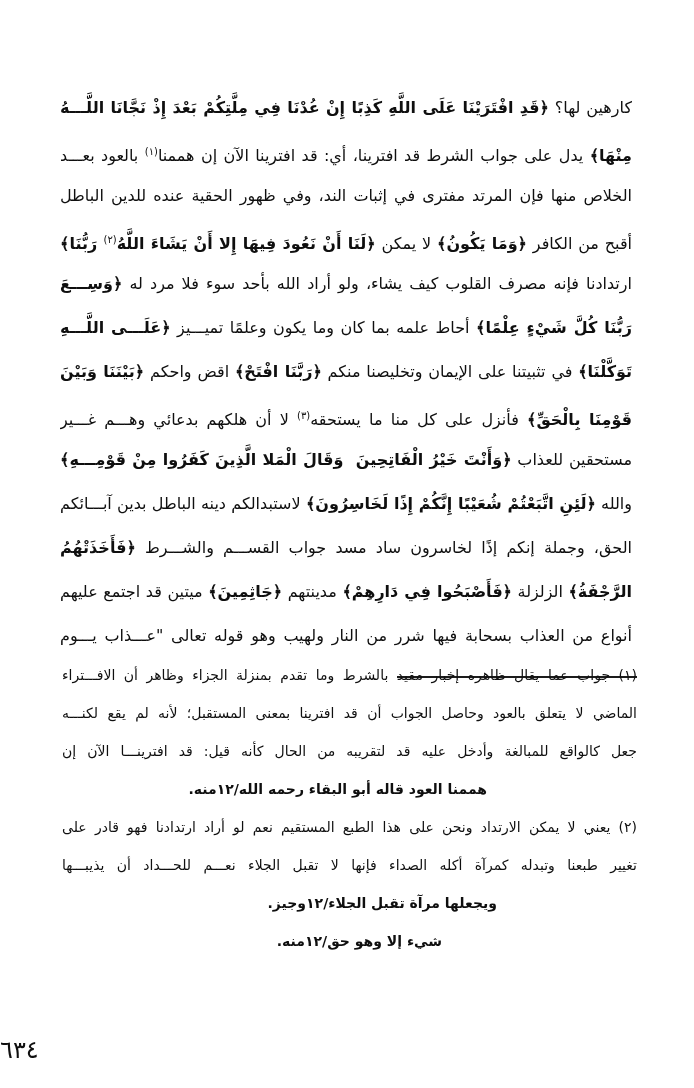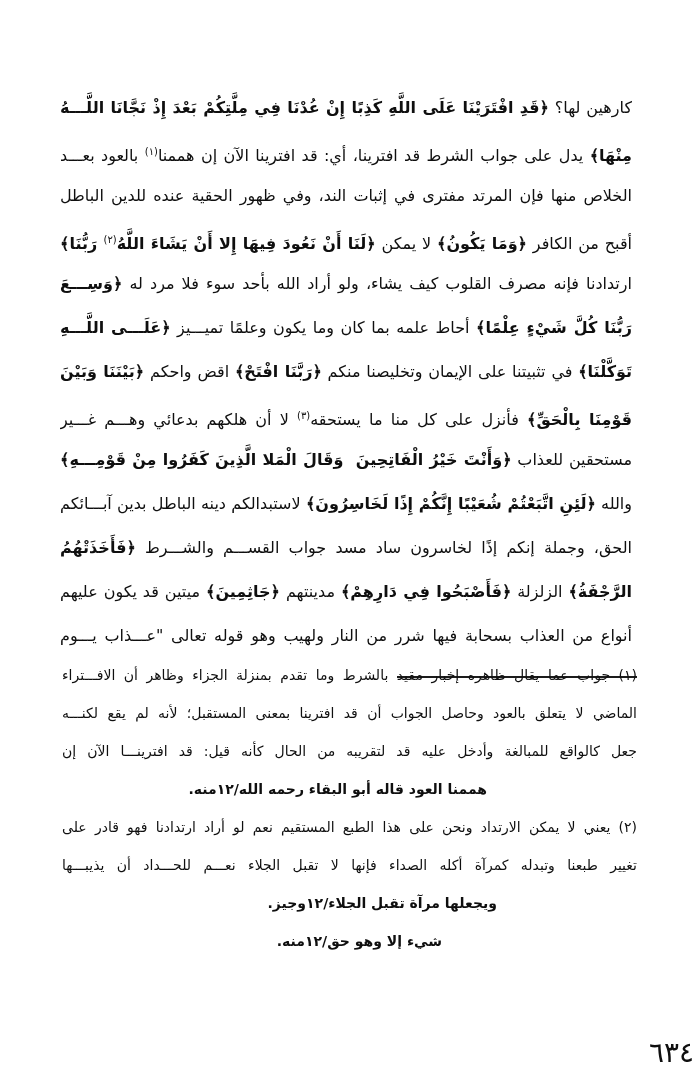--- a/index.html
+++ b/index.html
@@ -54,42 +54,42 @@
   }
   .fn-last{
     text-align:left;
     text-align-last:right;
     font-weight:bold;
   }
   .fn-num{font-weight:400;}
   .page-number{
     position:absolute;
     top:1036px;left:0;right:0;
-    text-align:right;
-    font-size:28px;
+    text-align:left;
+    font-size:24px;
     letter-spacing:2px;
   }
 </style>
 </head>
 <body>
 
 <div class="page">
   <div class="main-text" id="main-text">
       <div class="main-line"><span class="plain">كارهين لها؟ </span><span class="quran">﴿قَدِ افْتَرَيْنَا عَلَى اللَّهِ كَذِبًا إِنْ عُدْنَا فِي مِلَّتِكُمْ بَعْدَ إِذْ نَجَّانَا اللَّـــهُ</span></div>
       <div class="main-line"><span class="quran">مِنْهَا﴾</span><span class="plain"> يدل على جواب الشرط قد افترينا، أي: قد افترينا الآن إن هممنا</span><span class="fnref">(١)</span><span class="plain"> بالعود بعـــد</span></div>
       <div class="main-line"><span class="plain">الخلاص منها فإن المرتد مفترى في إثبات الند، وفي ظهور الحقية عنده للدين الباطل فهو</span></div>
       <div class="main-line"><span class="plain">أقبح من الكافر </span><span class="quran">﴿وَمَا يَكُونُ﴾</span><span class="plain"> لا يمكن </span><span class="quran">﴿لَنَا أَنْ نَعُودَ فِيهَا إِلا أَنْ يَشَاءَ اللَّهُ</span><span class="fnref">(٢)</span><span class="quran"> رَبُّنَا﴾</span></div>
       <div class="main-line"><span class="plain">ارتدادنا فإنه مصرف القلوب كيف يشاء، ولو أراد الله بأحد سوء فلا مرد له </span><span class="quran">﴿وَسِـــعَ</span></div>
       <div class="main-line"><span class="quran">رَبُّنَا كُلَّ شَيْءٍ عِلْمًا﴾</span><span class="plain"> أحاط علمه بما كان وما يكون وعلمًا تميـــيز </span><span class="quran">﴿عَلَـــى اللَّـــهِ</span></div>
       <div class="main-line"><span class="quran">تَوَكَّلْنَا﴾</span><span class="plain"> في تثبيتنا على الإيمان وتخليصنا منكم </span><span class="quran">﴿رَبَّنَا افْتَحْ﴾</span><span class="plain"> اقض واحكم </span><span class="quran">﴿بَيْنَنَا وَبَيْنَ</span></div>
       <div class="main-line"><span class="quran">قَوْمِنَا بِالْحَقِّ﴾</span><span class="plain"> فأنزل على كل منا ما يستحقه</span><span class="fnref">(٣)</span><span class="plain"> لا أن هلكهم بدعائي وهـــم غـــير</span></div>
       <div class="main-line"><span class="plain">مستحقين للعذاب </span><span class="quran">﴿وَأَنْتَ خَيْرُ الْفَاتِحِينَ &nbsp;وَقَالَ الْمَلا الَّذِينَ كَفَرُوا مِنْ قَوْمِـــهِ﴾</span></div>
       <div class="main-line"><span class="plain">والله </span><span class="quran">﴿لَئِنِ اتَّبَعْتُمْ شُعَيْبًا إِنَّكُمْ إِذًا لَخَاسِرُونَ﴾</span><span class="plain"> لاستبدالكم دينه الباطل بدين آبـــائكم</span></div>
       <div class="main-line"><span class="plain">الحق، وجملة إنكم إذًا لخاسرون ساد مسد جواب القســـم والشـــرط </span><span class="quran">﴿فَأَخَذَتْهُمُ</span></div>
-      <div class="main-line"><span class="quran">الرَّجْفَةُ﴾</span><span class="plain"> الزلزلة </span><span class="quran">﴿فَأَصْبَحُوا فِي دَارِهِمْ﴾</span><span class="plain"> مدينتهم </span><span class="quran">﴿جَاثِمِينَ﴾</span><span class="plain"> ميتين قد يكون عليهم</span></div>
+      <div class="main-line"><span class="quran">الرَّجْفَةُ﴾</span><span class="plain"> الزلزلة </span><span class="quran">﴿فَأَصْبَحُوا فِي دَارِهِمْ﴾</span><span class="plain"> مدينتهم </span><span class="quran">﴿جَاثِمِينَ﴾</span><span class="plain"> ميتين قد اجتمع عليهم</span></div>
       <div class="main-line"><span class="plain">أنواع من العذاب بسحابة فيها شرر من النار ولهيب وهو قوله تعالى "عـــذاب يـــوم</span></div>
     </div>
   <div class="separator"></div>
   <div class="footnotes" id="footnotes">
       <div class="fn-line"><span class="fn-num">(١)</span> <span>جواب عما يقال ظاهره إخبار مقيد بالشرط وما تقدم بمنزلة الجزاء وظاهر أن الافـــتراء</span></div>
       <div class="fn-line"><span>الماضي لا يتعلق بالعود وحاصل الجواب أن قد افترينا بمعنى المستقبل؛ لأنه لم يقع لكنـــه</span></div>
       <div class="fn-line"><span>جعل كالواقع للمبالغة وأدخل عليه قد لتقريبه من الحال كأنه قيل: قد افترينـــا الآن إن</span></div>
       <div class="fn-line fn-last" style="padding-right: 150px;"><span>هممنا العود قاله أبو البقاء رحمه الله/١٢منه.</span></div>
       <div class="fn-line"><span class="fn-num">(٢)</span> <span>يعني لا يمكن الارتداد ونحن على هذا الطبع المستقيم نعم لو أراد ارتدادنا فهو قادر على</span></div>
       <div class="fn-line"><span>تغيير طبعنا وتبدله كمرآة أكله الصداء فإنها لا تقبل الجلاء نعـــم للحـــداد أن يذيبـــها</span></div>

